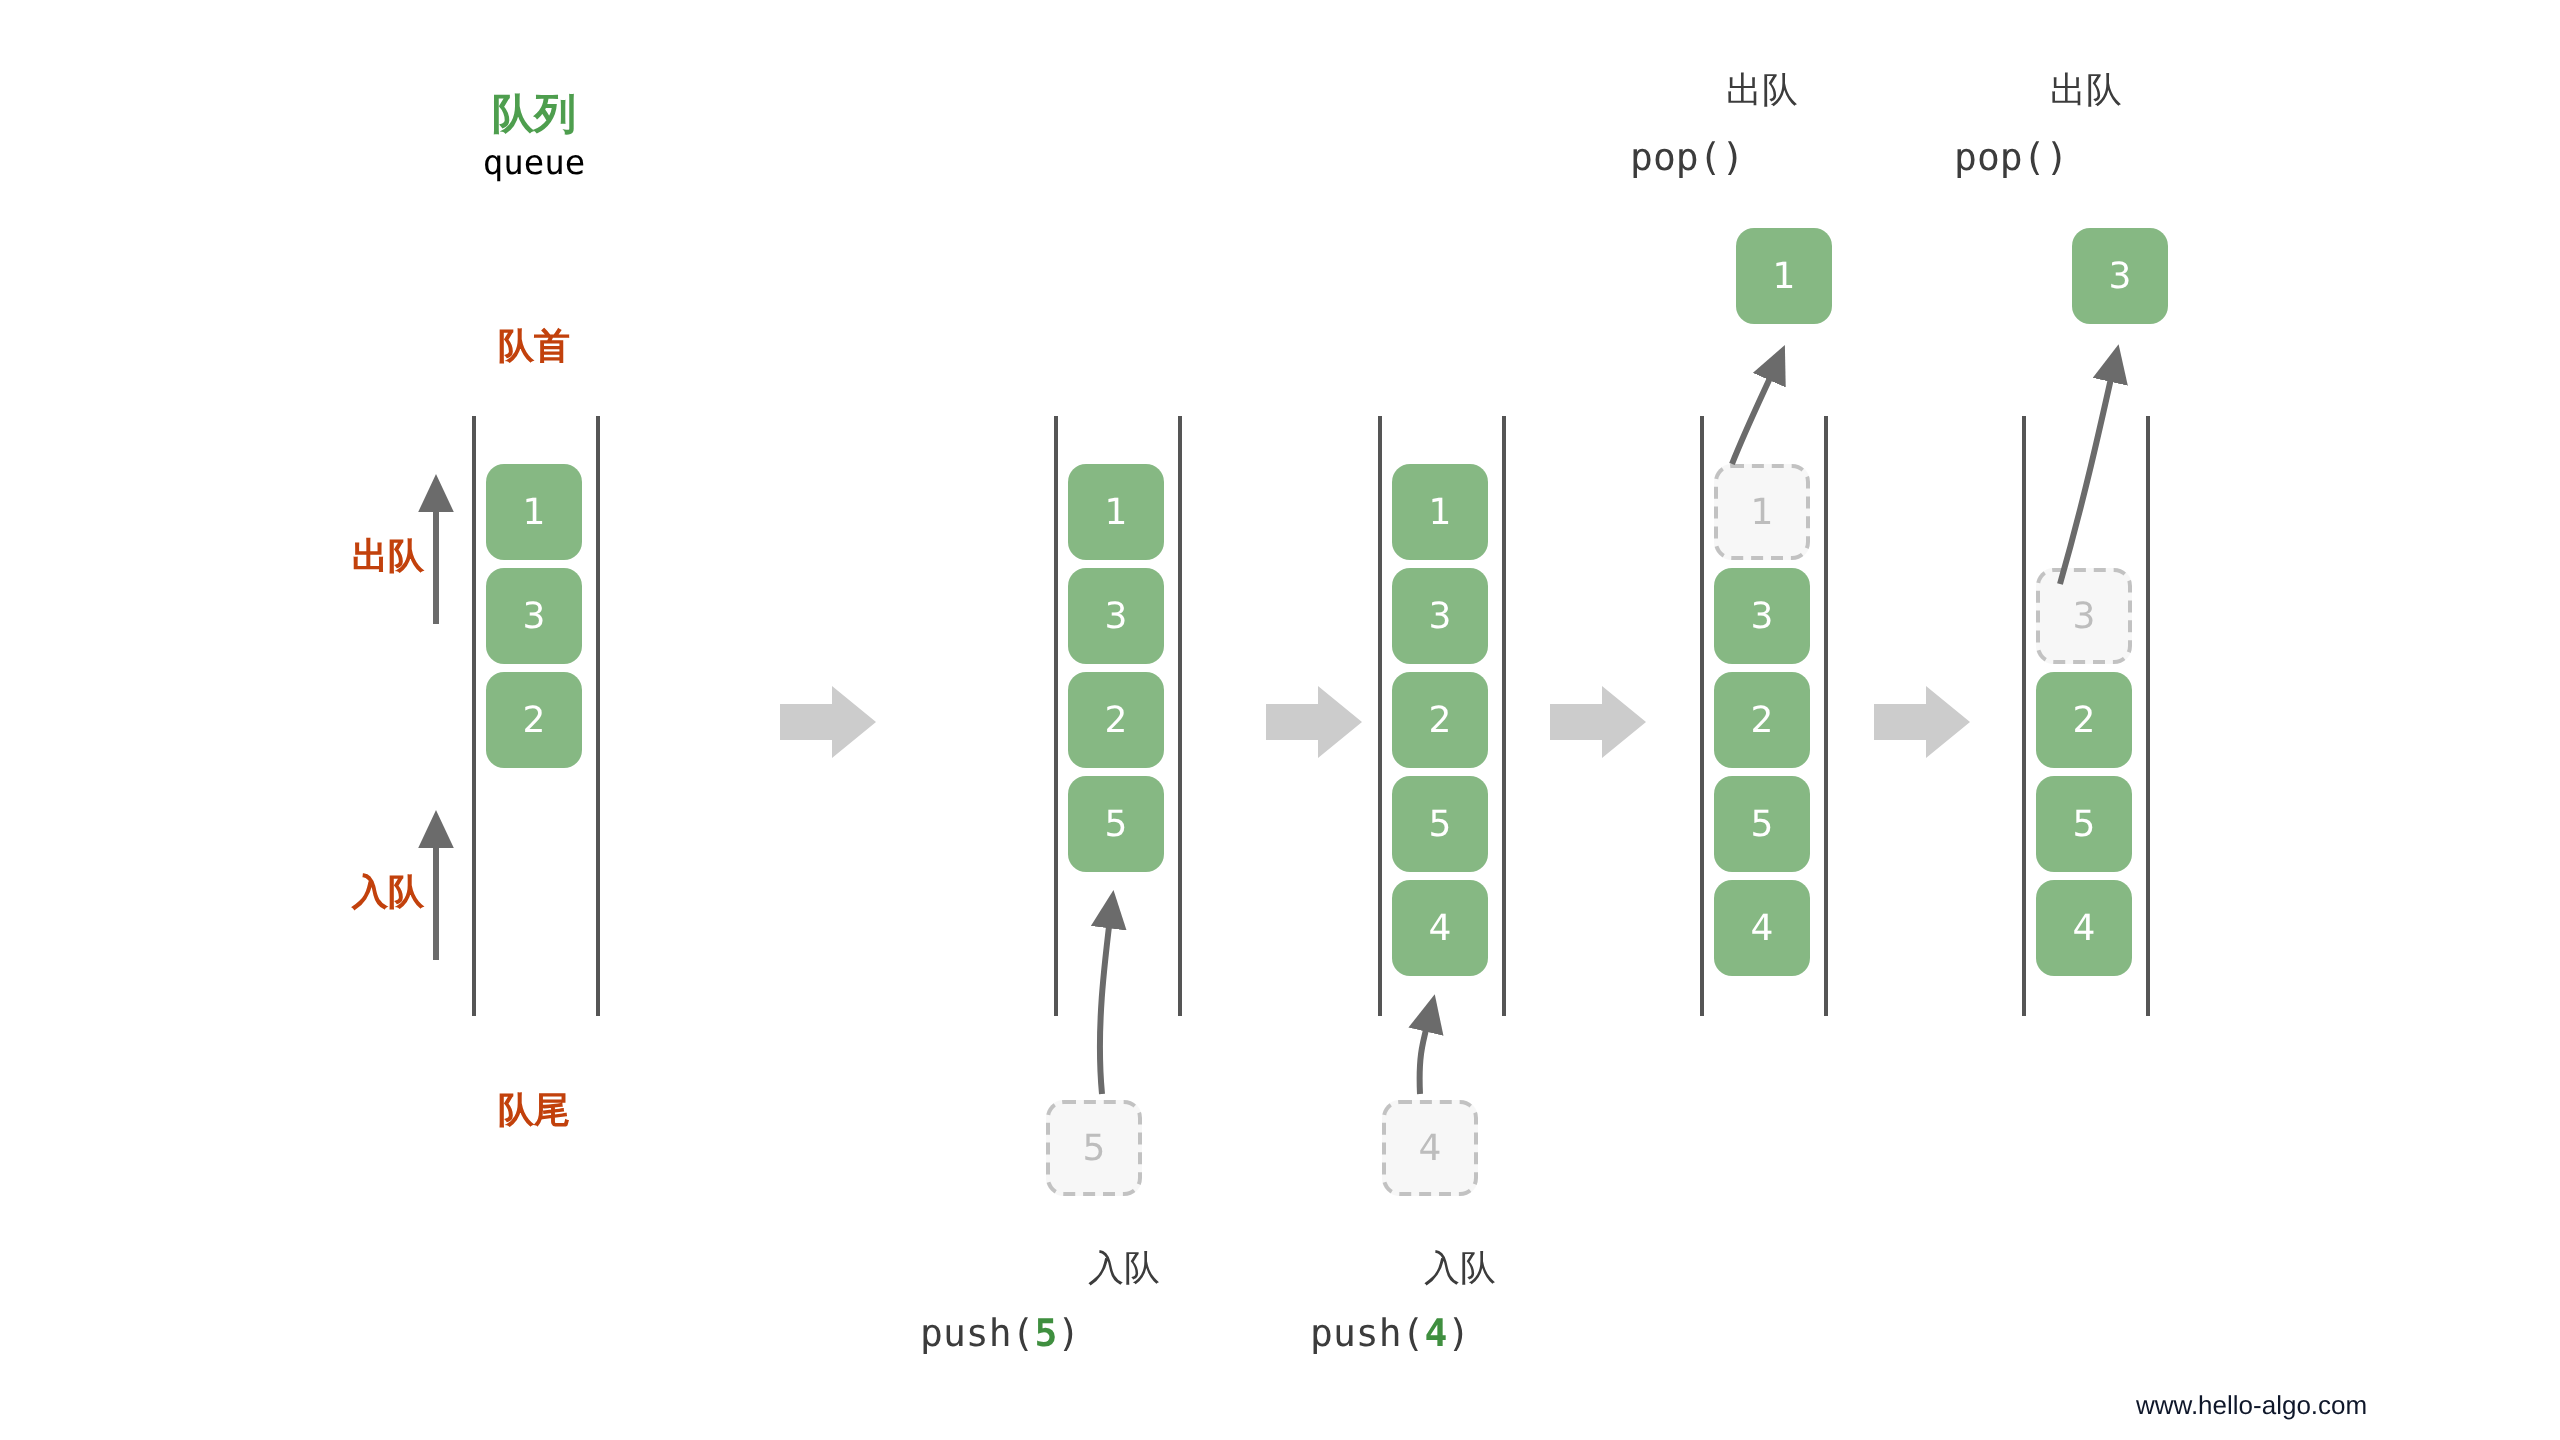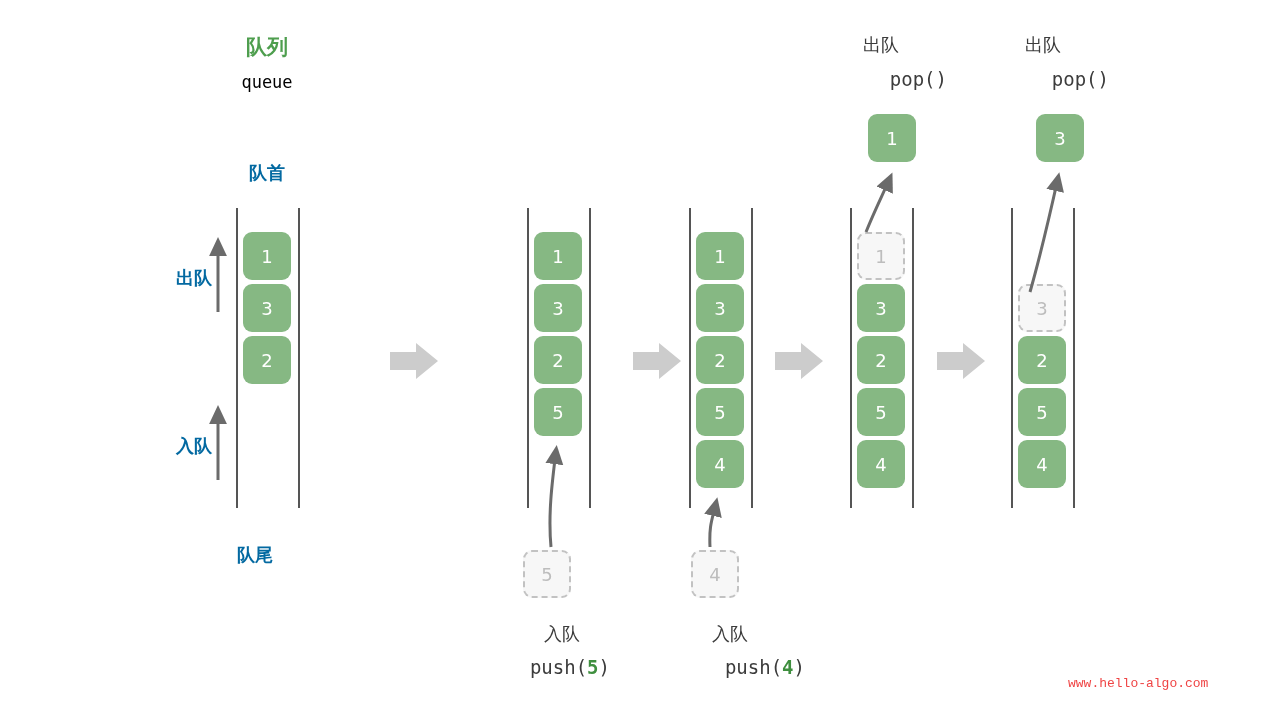--- a/index.html
+++ b/index.html
@@ -36,44 +36,45 @@
   .title-en {
     font-family: "DejaVu Sans Mono", "Liberation Mono", monospace;
     font-size: 17px;
     color: #000000;
     text-align: center;
     white-space: nowrap;
   }
   .label-bold {
     font-size: 18px;
     font-weight: 700;
-    color: #0369a1;
+    color: #c2410c;
     text-align: center;
     white-space: nowrap;
   }
   .op-cn {
     font-size: 18px;
     color: #3c3c3c;
     text-align: center;
     white-space: nowrap;
   }
   .op-code {
     font-family: "DejaVu Sans Mono", "Liberation Mono", monospace;
     font-size: 19px;
     color: #3c3c3c;
-    text-align: right;
+    text-align: left;
     white-space: nowrap;
   }
   .op-code .accent { color: #3f8f3f; font-weight: 700; }
 
   .watermark {
-    font-family: Liberation Mono, monospace;
+    font-family: Liberation Sans, sans-serif;
     font-size: 13px;
-    color: #ef4444;
-    white-space: nowrap;
+    color: #0f172a;
+    white-space: nowrap;
+    margin-top: 19px;
   }
 
   
   .cell {
     position: absolute;
     width: 48px;
     height: 48px;
     border-radius: 9px;
     background: #86b883;
     color: #ffffff;
@@ -103,25 +104,25 @@
     width: 1280px;
     height: 720px;
     pointer-events: none;
   }
 </style>
 </head>
 <body>
 
 <div id="canvas">
 
-  <div class="abs title-cn" style="left:207px; top:33px; width:120px;">队列</div>
+  <div class="abs title-cn" style="left:207px; top:43px; width:120px;">队列</div>
   <div class="abs title-en" style="left:207px; top:72px; width:120px;">queue</div>
 
   <div class="abs label-bold" style="left:207px; top:161px; width:120px;">队首</div>
-  <div class="abs label-bold" style="left:195px; top:543px; width:120px;">队尾</div>
+  <div class="abs label-bold" style="left:207px; top:543px; width:120px;">队尾</div>
   <div class="abs label-bold" style="left:140px; top:266px; width:72px; text-align:right;">出队</div>
   <div class="abs label-bold" style="left:140px; top:434px; width:72px; text-align:right;">入队</div>
 
   <div>
     <div class="rail abs" style="left:236px; top:208px; height:300px;"></div>
     <div class="rail abs" style="left:298px; top:208px; height:300px;"></div>
     <div class="cell" style="left:243px; top:232px;">1</div>
     <div class="cell" style="left:243px; top:284px;">3</div>
     <div class="cell" style="left:243px; top:336px;">2</div>
   </div>

